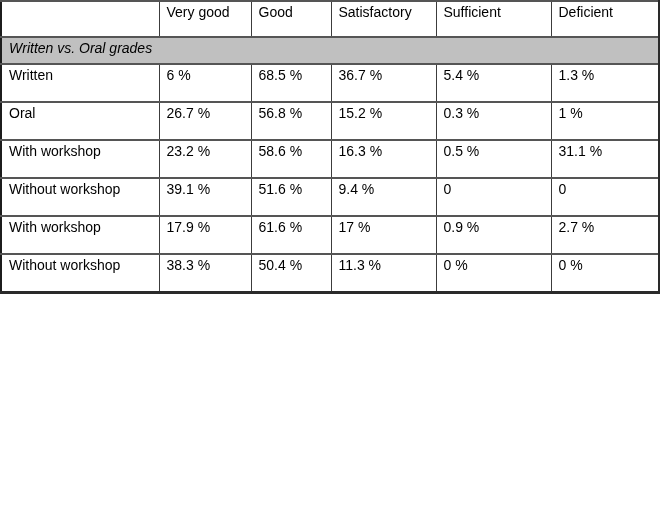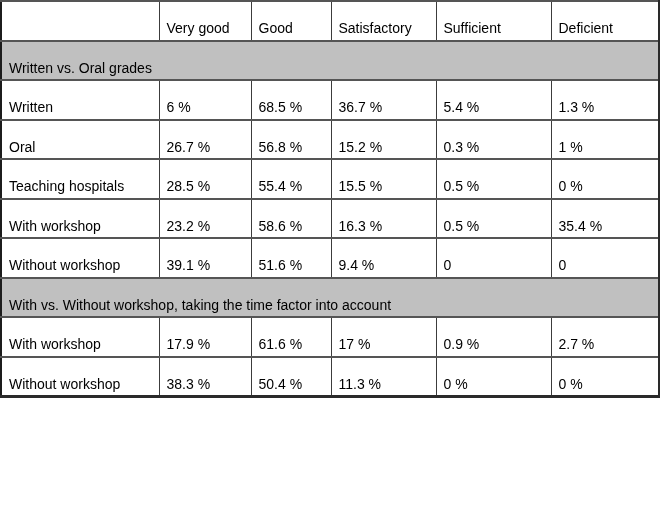--- a/index.html
+++ b/index.html
@@ -18,34 +18,34 @@
     margin: 0;
     border-top: 2px solid #1c1c1c;
     border-left: 2px solid #1c1c1c;
     border-right: 3px solid #2a2a2a;
     border-bottom: 3px solid #2a2a2a;
     font-size: 14px;
     color: #000000;
   }
   table.results td {
     vertical-align: top;
-    padding: 18px 4px 2px 7px;
+    padding: 2px 4px 2px 7px;
     border-left: 1px solid #3c3c3c;
     border-right: 1px solid #3c3c3c;
     border-top: 2px solid #555555;
     border-bottom: 2px solid #555555;
     background: #ffffff;
     overflow: hidden;
     white-space: nowrap;
     line-height: 1.25;
     margin-top: 48px;
   }
   tr.r-head { height: 36px; }
-  tr.r-sec  { height: 36px; }
-  tr.r-data { height: 24px; }
+  tr.r-sec  { height: 27px; font-style: italic; }
+  tr.r-data { height: 38px; }
   tr.r-sec td {
     background: #c0c0c0;
   }
 </style>
 </head>
 <body>
 
 <table class="results">
   <colgroup>
     <col style="width:158px">
@@ -79,49 +79,38 @@
   </tr>
   <tr class="r-data">
     <td>Oral</td>
     <td>26.7 %</td>
     <td>56.8 %</td>
     <td>15.2 %</td>
     <td>0.3 %</td>
     <td>1 %</td>
   </tr>
 
-  <tr class="r-data">
-    <td>Teaching hospitals</td>
-    <td>28.5 %</td>
-    <td>55.4 %</td>
-    <td>15.5 %</td>
-    <td>0.5 %</td>
-    <td>0 %</td>
-  </tr>
 
   <tr class="r-data">
     <td>With workshop</td>
     <td>23.2 %</td>
     <td>58.6 %</td>
     <td>16.3 %</td>
     <td>0.5 %</td>
-    <td>35.4 %</td>
+    <td>31.1 %</td>
   </tr>
   <tr class="r-data">
     <td>Without workshop</td>
     <td>39.1 %</td>
     <td>51.6 %</td>
     <td>9.4 %</td>
     <td>0</td>
     <td>0</td>
   </tr>
 
-  <tr class="r-sec">
-    <td colspan="6">With vs. Without workshop, taking the time factor into account</td>
-  </tr>
   <tr class="r-data">
     <td>With workshop</td>
     <td>17.9 %</td>
     <td>61.6 %</td>
     <td>17 %</td>
     <td>0.9 %</td>
     <td>2.7 %</td>
   </tr>
   <tr class="r-data">
     <td>Without workshop</td>

